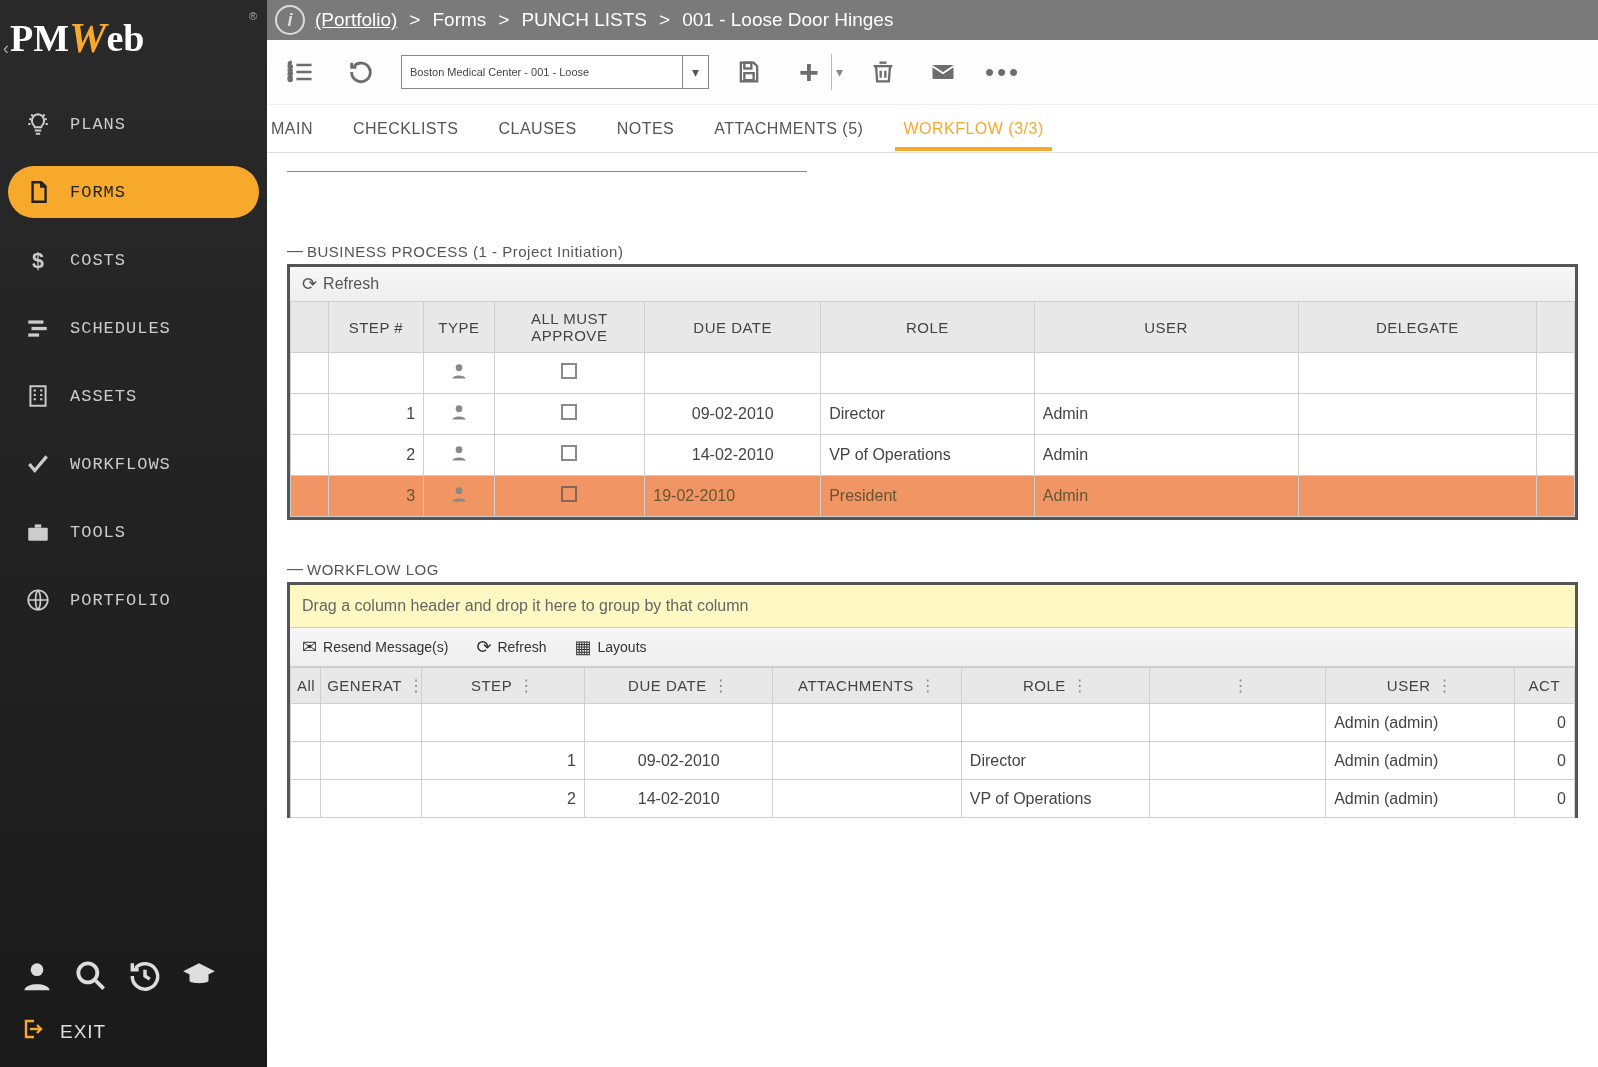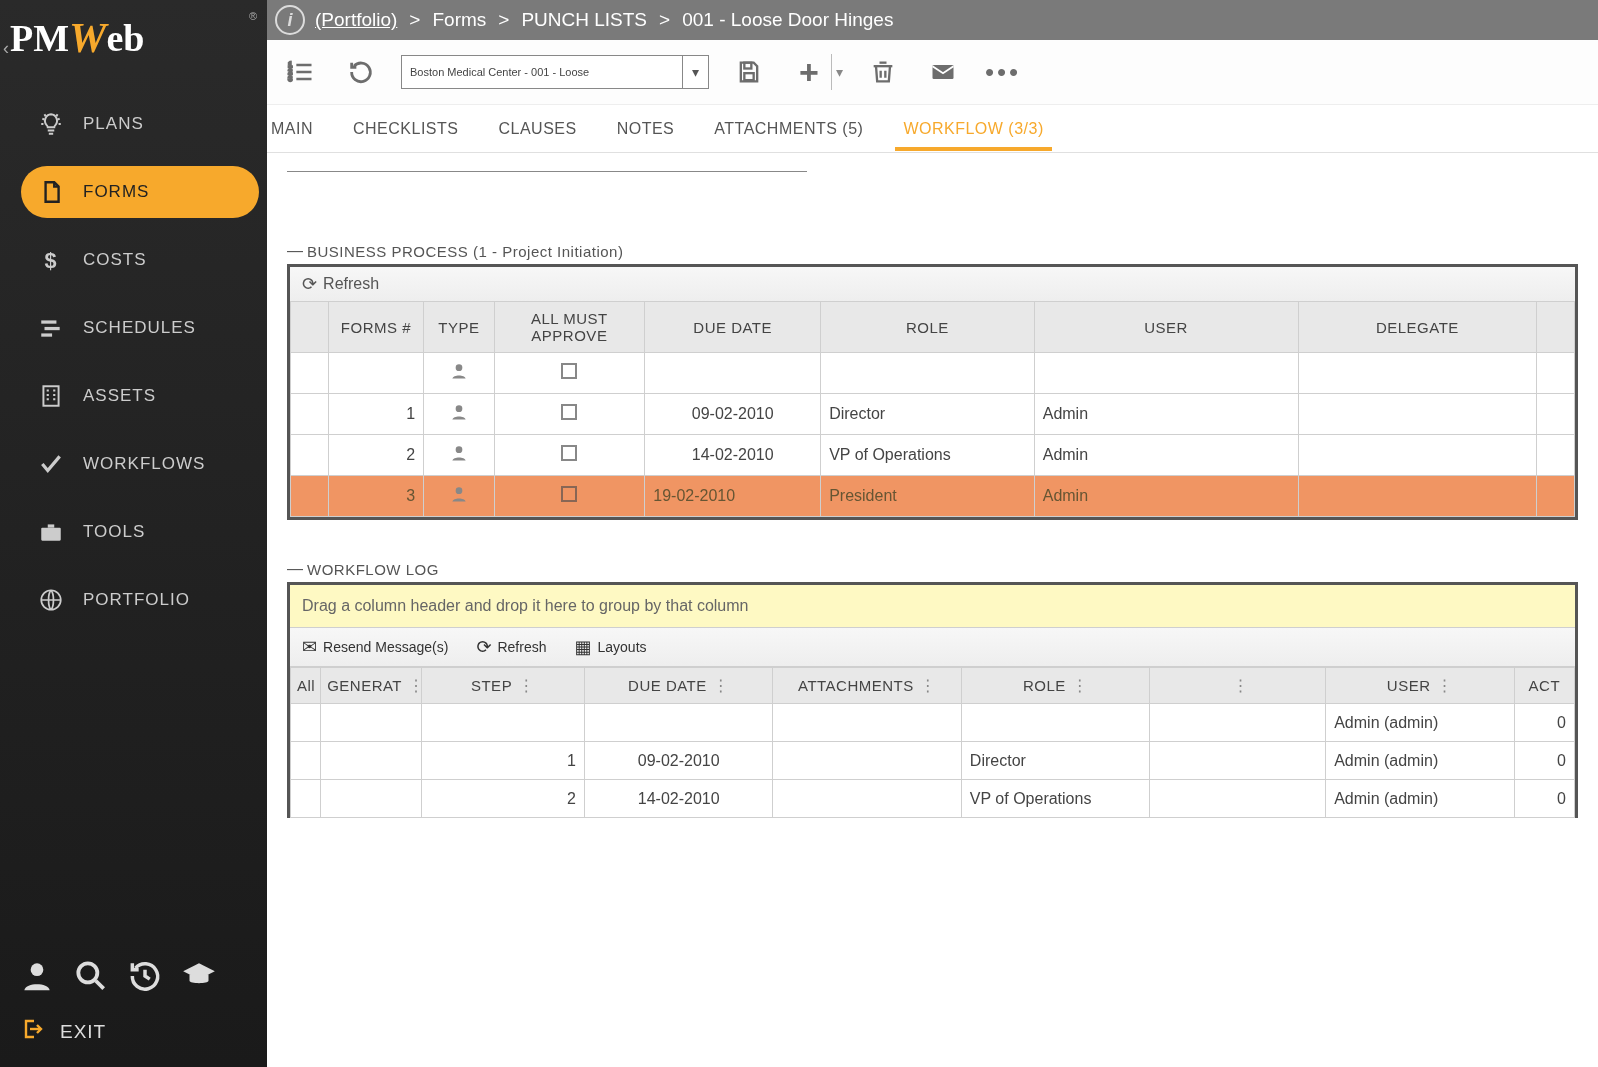--- a/index.html
+++ b/index.html
@@ -28,21 +28,21 @@
       position:absolute; left:0; top:0; width:267px; height:100%;
       background: linear-gradient(#2a2a2a,#1a1a1a);
       color:#ddd;
       display:flex; flex-direction:column;
     }
     .logo-wrap { padding:14px 10px 6px 10px; position:relative;}
     .logo-main {color:#fff; font-size:38px; font-weight:600; letter-spacing:0px; display:flex; align-items:center;font-family:Liberation Serif, serif;}
     .logo-swoosh {color:var(--accent); font-size:42px; font-style:italic; font-weight:700;}
     .logo-reg {position:absolute; top:10px; right:10px; color:#aaa; font-size:11px;}
     .collapse-chev {position:absolute; left:3px; top:38px; color:#aaa; font-size:18px;}
-    .nav { margin-top:30px; display:flex; flex-direction:column; gap:16px; padding-left:19px;}
+    .nav { margin-top:30px; display:flex; flex-direction:column; gap:16px; padding-left:6px;font-family:Liberation Mono, monospace;}
     .nav-item {
       display:flex; align-items:center; gap:18px; padding:12px 16px;
       color:#ccc; font-size:17px; letter-spacing:1px; cursor:pointer;
       border-radius:28px; margin:0 8px 0 2px; height:52px;
     }
     .nav-item.active { background:var(--accent); color:#222; font-weight:500;}
     .nav-icon { width:28px; height:28px; display:inline-flex; justify-content:center; align-items:center; font-size:22px;}
     .nav-icon svg { width:26px; height:26px; }
     .bottom-icons { margin-top:auto; display:flex; gap:16px; padding:14px 18px 10px 18px;}
     .bottom-icons .bicon {
@@ -340,21 +340,21 @@
             <col style="width:120px">
           <col style="width:140px">
             <col style="width:170px">
             <col style="width:210px">
             <col style="width:190px">
             <col style="width:30px">
         </colgroup>
         <thead>
           <tr>
             <th></th>
-            <th>FORMS #</th>
+            <th>STEP #</th>
             <th>TYPE</th>
             <th>ALL MUST APPROVE</th>
             <th>DUE DATE</th>
             <th>ROLE</th>
             <th>USER</th>
             <th>DELEGATE</th>
             <th></th>
           </tr>
         </thead>
         <tbody>

